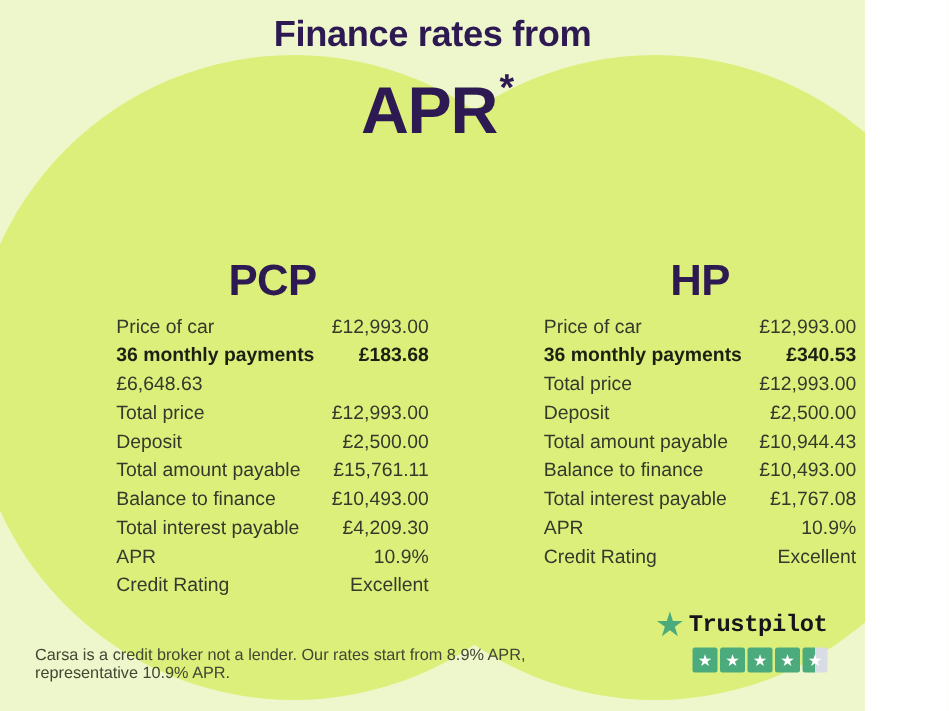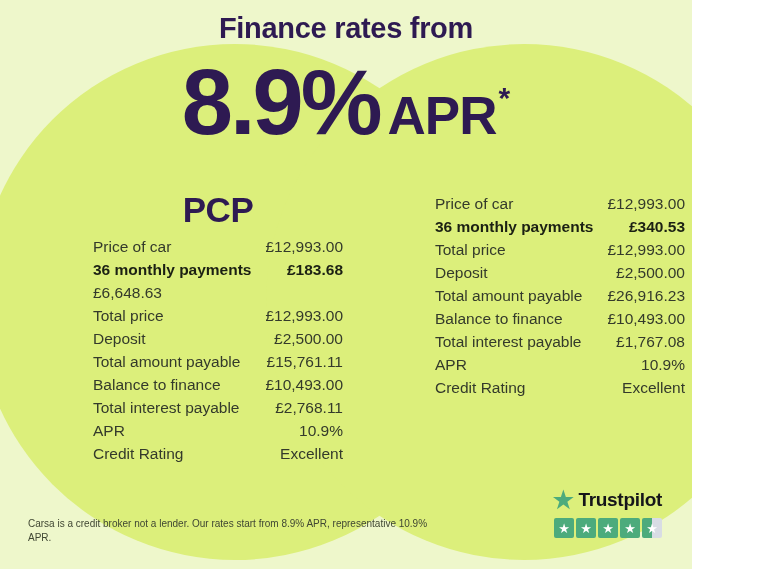--- a/index.html
+++ b/index.html
@@ -23,32 +23,32 @@
     color:#2e1a52;white-space:nowrap;
   }
   .rate{font-size:92px;font-weight:800;letter-spacing:-3px;line-height:88px;}
   .apr{font-size:53px;font-weight:800;letter-spacing:-1px;margin-left:8px;}
   .ast{font-size:30px;font-weight:800;position:relative;top:-26px;margin-left:2px;letter-spacing:0;}
 
   .col{position:absolute;top:192px;width:250px;color:#343a2b;}
   .col-pcp{left:93px;}
   .col-hp{left:435px;}
   .col h2{
-    margin:0 0 8px 0;text-align:center;
+    margin:15px 0 8px 0;text-align:center;
     font-size:35px;line-height:35px;font-weight:800;color:#2e1a52;letter-spacing:-.5px;
   }
   .rows{display:block;}
   .row{display:flex;justify-content:space-between;align-items:center;height:23px;font-size:15.5px;}
   .row .lbl{white-space:nowrap;}
   .row .val{white-space:nowrap;text-align:right;}
   .row.bold{font-weight:700;color:#1b2013;}
 
   .disclaimer{
     position:absolute;left:28px;top:517px;width:400px;
-    font-size:10px;line-height:14px;color:#404733;letter-spacing:0;
+    font-size:13px;line-height:14px;color:#404733;letter-spacing:0;
   }
 
   .trustpilot{
     position:absolute;right:30px;top:487px;
     display:flex;flex-direction:column;align-items:flex-end;
   }
   .tp-logo{display:flex;align-items:center;gap:3px;}
   .tp-star{font-size:27px;line-height:26px;}
   .tp-name{font-size:19px;font-weight:700;letter-spacing:-.3px;}
   .tp-stars{display:flex;gap:2px;margin-top:5px;}
@@ -59,21 +59,20 @@
 <body>
 
 <div class="canvas">
 
   <div class="circle circle-left"></div>
   <div class="circle circle-right"></div>
 
   <div class="title">Finance rates from</div>
 
   <div class="rate-line">
-    <span class="rate">8.9%</span>
     <span class="apr">APR</span>
     <span class="ast">*</span>
   </div>
 
   <section class="col col-pcp">
     <h2>PCP</h2>
     <div class="rows">
         <div class="row">
           <span class="lbl">Price of car</span>
           <span class="val">£12,993.00</span>
@@ -96,54 +95,55 @@
         <div class="row">
           <span class="lbl">Total amount payable</span>
           <span class="val">£15,761.11</span>
         </div>
         <div class="row">
           <span class="lbl">Balance to finance</span>
           <span class="val">£10,493.00</span>
         </div>
         <div class="row">
           <span class="lbl">Total interest payable</span>
-          <span class="val">£2,768.11</span>
+          <span class="val">£4,209.30</span>
         </div>
         <div class="row">
           <span class="lbl">APR</span>
           <span class="val">10.9%</span>
         </div>
         <div class="row">
           <span class="lbl">Credit Rating</span>
           <span class="val">Excellent</span>
         </div>
       </div>
   </section>
 
   <section class="col col-hp">
+    <h2>HP</h2>
     <div class="rows">
         <div class="row">
           <span class="lbl">Price of car</span>
           <span class="val">£12,993.00</span>
         </div>
         <div class="row bold">
           <span class="lbl">36 monthly payments</span>
           <span class="val">£340.53</span>
         </div>
         <div class="row">
           <span class="lbl">Total price</span>
           <span class="val">£12,993.00</span>
         </div>
         <div class="row">
           <span class="lbl">Deposit</span>
           <span class="val">£2,500.00</span>
         </div>
         <div class="row">
           <span class="lbl">Total amount payable</span>
-          <span class="val">£26,916.23</span>
+          <span class="val">£10,944.43</span>
         </div>
         <div class="row">
           <span class="lbl">Balance to finance</span>
           <span class="val">£10,493.00</span>
         </div>
         <div class="row">
           <span class="lbl">Total interest payable</span>
           <span class="val">£1,767.08</span>
         </div>
         <div class="row">
@@ -157,21 +157,21 @@
       </div>
   </section>
 
   <div class="disclaimer">
     <div>Carsa is a credit broker not a lender. Our rates start from 8.9% APR, representative 10.9% APR.</div>
   </div>
 
   <div class="trustpilot">
     <div class="tp-logo">
       <span class="tp-star" style="color: rgb(76, 171, 124);">★</span>
-      <span class="tp-name" style="color: rgb(21, 21, 26);">Trustpilot</span>
+      <span class="tp-name" style="color: rgb(21, 21, 26); font-family: Liberation Mono, monospace;">Trustpilot</span>
     </div>
     <div class="tp-stars">
         <div class="tp-box" style="background: rgb(76, 171, 124);">
           <span>★</span>
         </div>
         <div class="tp-box" style="background: rgb(76, 171, 124);">
           <span>★</span>
         </div>
         <div class="tp-box" style="background: rgb(76, 171, 124);">
           <span>★</span>

